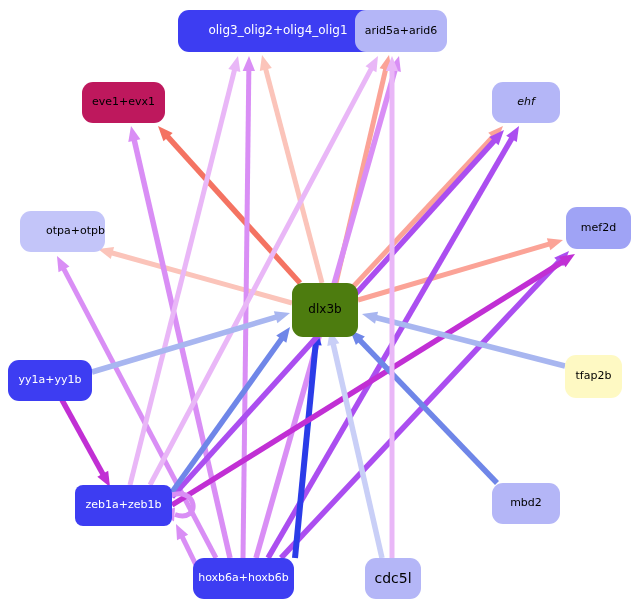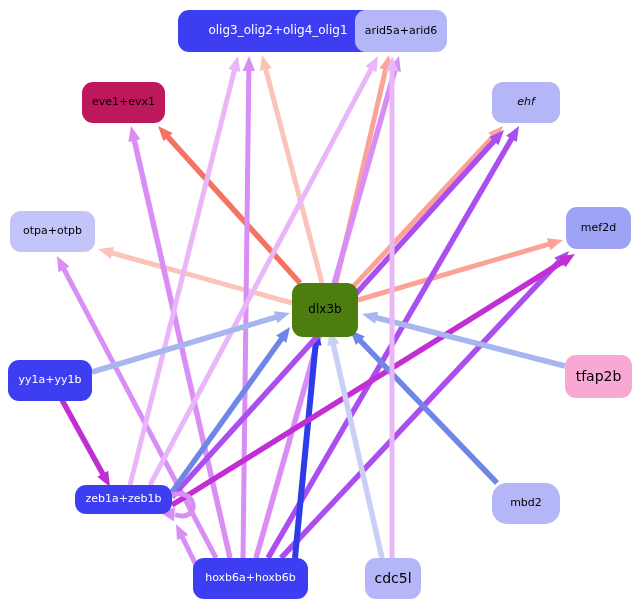--- a/index.html
+++ b/index.html
@@ -103,41 +103,41 @@
       </div>
       <div class="node" style="left: 355px; top: 10px; width: 92px; height: 42px; background: rgb(180, 182, 247); color: rgb(0, 0, 0); font-size: 11px;">
         <span class="node-label">arid5a+arid6</span>
       </div>
       <div class="node" style="left: 82px; top: 82px; width: 83px; height: 41px; background: #be185d; color: rgb(0, 0, 0); font-size: 11px;">
         <span class="node-label">eve1+evx1</span>
       </div>
       <div class="node" style="left: 492px; top: 82px; width: 68px; height: 41px; background: rgb(180, 182, 247); color: rgb(0, 0, 0); font-size: 11px; font-style: italic;">
         <span class="node-label">ehf</span>
       </div>
-      <div class="node" style="left: 10px; top: 211px; width: 85px; height: 41px; background: rgb(195, 197, 249); color: rgb(0, 0, 0); font-size: 11px;">
+      <div class="node" style="left: 20px; top: 211px; width: 85px; height: 41px; background: rgb(195, 197, 249); color: rgb(0, 0, 0); font-size: 11px; justify-content: flex-end;">
         <span class="node-label">otpa+otpb</span>
       </div>
       <div class="node" style="left: 566px; top: 207px; width: 65px; height: 42px; background: rgb(159, 163, 245); color: rgb(0, 0, 0); font-size: 11px;">
         <span class="node-label">mef2d</span>
       </div>
       <div class="node" style="left: 292px; top: 283px; width: 66px; height: 54px; background: #4d7c0f; color: rgb(0, 0, 0); font-size: 12px;">
         <span class="node-label">dlx3b</span>
       </div>
-      <div class="node" style="left: 565px; top: 355px; width: 67px; height: 43px; background: #f9a8d4; color: rgb(0, 0, 0); font-size: 14px;">
+      <div class="node" style="left: 565px; top: 355px; width: 57px; height: 43px; background: #fef9c3; color: rgb(0, 0, 0); font-size: 11px;">
         <span class="node-label">tfap2b</span>
       </div>
       <div class="node" style="left: 8px; top: 360px; width: 84px; height: 41px; background: rgb(61, 61, 242); color: rgb(255, 255, 255); font-size: 11px;">
         <span class="node-label">yy1a+yy1b</span>
       </div>
-      <div class="node" style="left: 75px; top: 485px; width: 97px; height: 29px; background: rgb(61, 61, 242); color: rgb(255, 255, 255); font-size: 11px;">
+      <div class="node" style="left: 75px; top: 485px; width: 97px; height: 41px; background: rgb(61, 61, 242); color: rgb(255, 255, 255); font-size: 11px; border-radius: 8px;">
         <span class="node-label">zeb1a+zeb1b</span>
       </div>
-      <div class="node" style="left: 492px; top: 483px; width: 68px; height: 41px; background: rgb(180, 182, 247); color: rgb(0, 0, 0); font-size: 11px; border-radius: 15px;">
+      <div class="node" style="left: 492px; top: 483px; width: 68px; height: 41px; background: rgb(180, 182, 247); color: rgb(0, 0, 0); font-size: 11px;">
         <span class="node-label">mbd2</span>
       </div>
-      <div class="node" style="left: 193px; top: 558px; width: 115px; height: 41px; background: rgb(61, 61, 242); color: rgb(255, 255, 255); font-size: 11px; text-align: right;">
+      <div class="node" style="left: 193px; top: 558px; width: 101px; height: 41px; background: rgb(61, 61, 242); color: rgb(255, 255, 255); font-size: 11px; text-align: right;">
         <span class="node-label">hoxb6a+hoxb6b</span>
       </div>
       <div class="node" style="left: 365px; top: 558px; width: 56px; height: 41px; background: rgb(180, 182, 247); color: rgb(0, 0, 0); font-size: 14px;">
         <span class="node-label">cdc5l</span>
       </div>
     </div>
 </div>
 
 </body></html>

